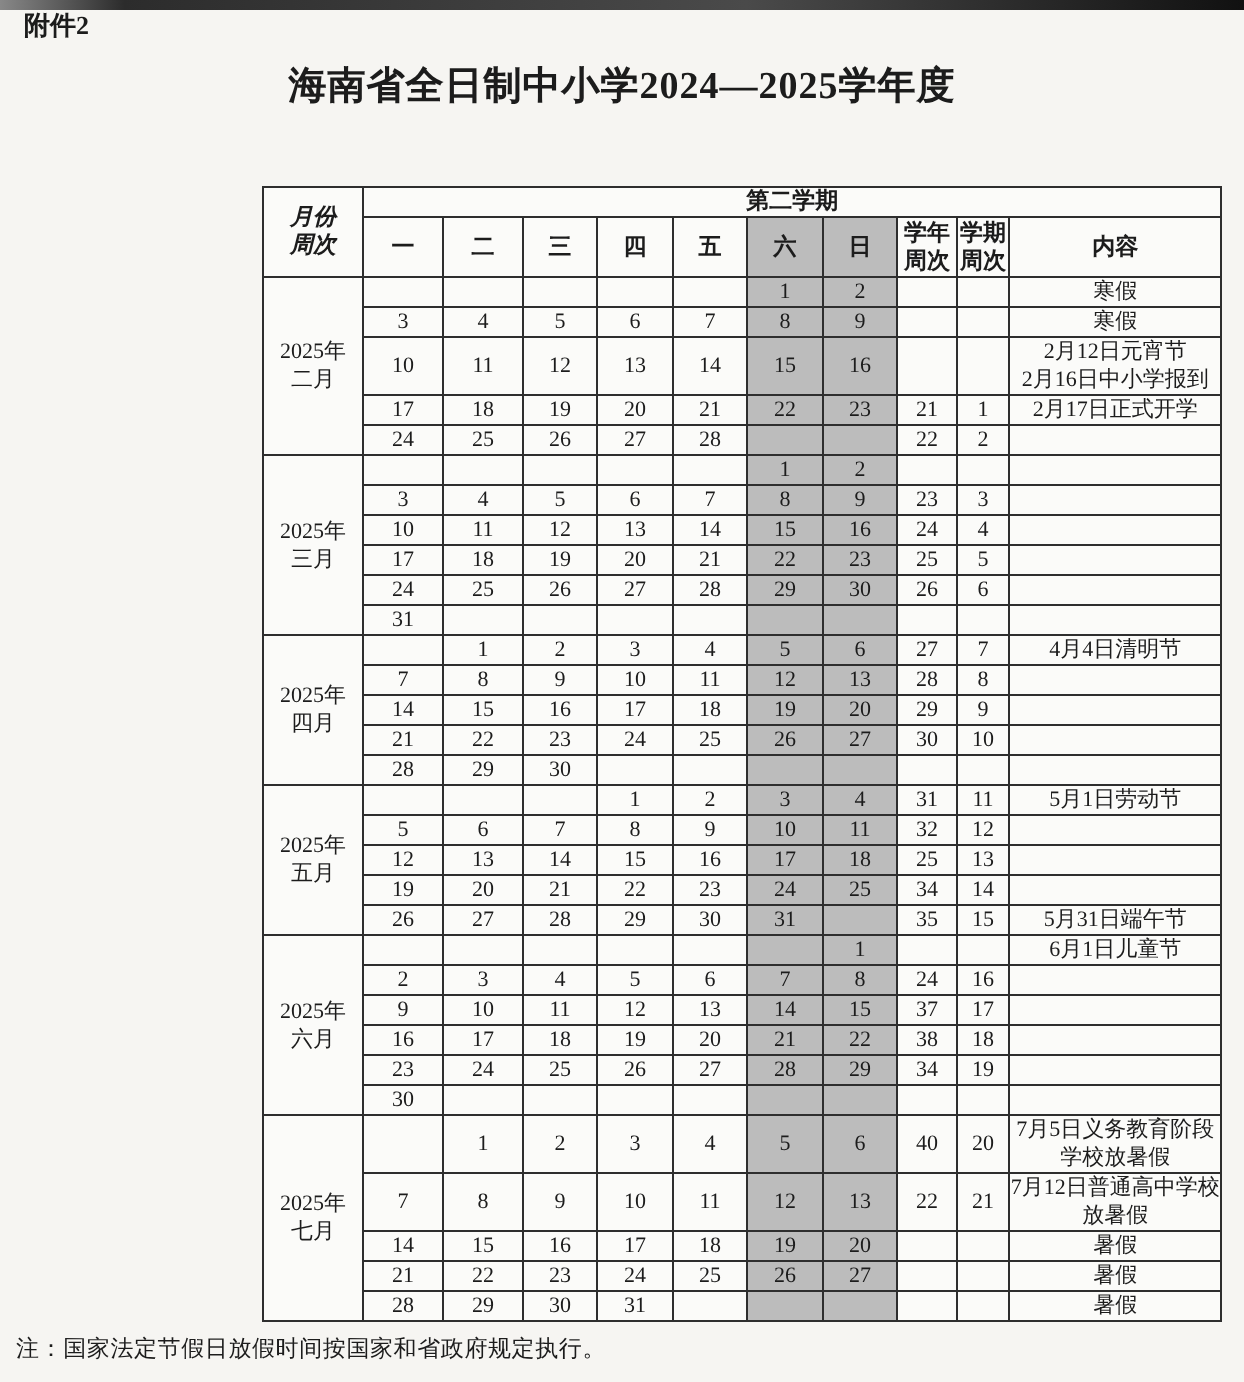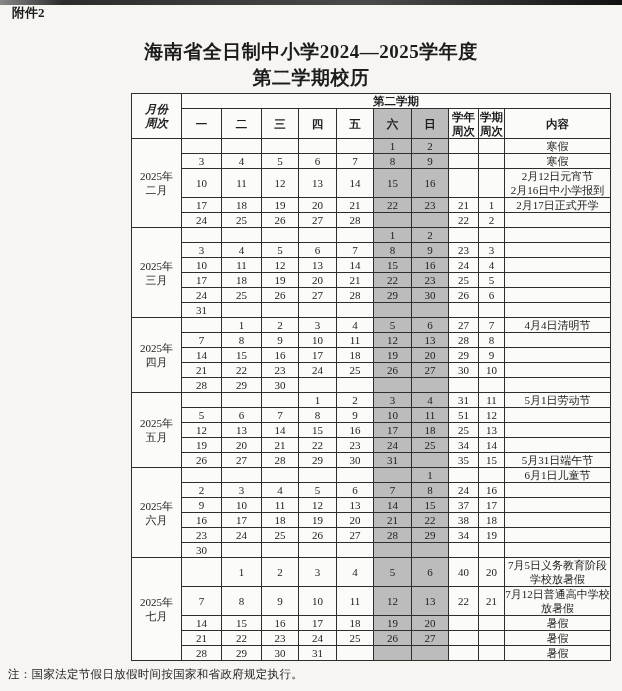--- a/index.html
+++ b/index.html
@@ -16,21 +16,20 @@
     background: linear-gradient(90deg,#888 0,#2c2c2c 10%,#4a4a4a 60%,#111 100%);
   }
   .attachment {
     position: absolute; top: 4px; left: 12px;
     font-weight: bold; font-size: 13px;
   }
   .title {
     position: absolute; top: 31px; left: 0; width: 622px;
     text-align: center; font-weight: bold; font-size: 19px; line-height: 26px;
     letter-spacing: 0.5px;
-    margin-top: 8px;
   }
   table.calendar {
     position: absolute; left: 131px; top: 93px; width: 479px;
     border-collapse: collapse; table-layout: fixed;
     background: #fbfbf9;
   }
   table.calendar td {
     border: 1px solid #2e2e2e;
     text-align: center; vertical-align: middle;
     font-size: 11px; line-height: 14px;
@@ -50,21 +49,20 @@
 </style>
 </head>
 <body>
 
 <div class="scan-edge"></div>
 
 <div class="attachment">附件2</div>
 
 <div class="title">
   <div>海南省全日制中小学2024—2025学年度</div>
-  <div>第二学期校历</div>
 </div>
 
 <table class="calendar">
   <colgroup>
     <col style="width:50px">
     <col style="width:40px">
       <col style="width:40px">
       <col style="width:37px">
     <col style="width:38px">
       <col style="width:37px">
@@ -310,21 +308,21 @@
         <td class="content-cell">5月1日劳动节</td>
       </tr>
       <tr>
         <td>5</td>
         <td>6</td>
         <td>7</td>
         <td>8</td>
         <td>9</td>
         <td class="shade" style="background: rgb(188, 188, 188);">10</td>
         <td class="shade" style="background: rgb(188, 188, 188);">11</td>
-        <td>51</td>
+        <td>32</td>
         <td>12</td>
         <td class="content-cell"></td>
       </tr>
       <tr>
         <td>12</td>
         <td>13</td>
         <td>14</td>
         <td>15</td>
         <td>16</td>
         <td class="shade" style="background: rgb(188, 188, 188);">17</td>

